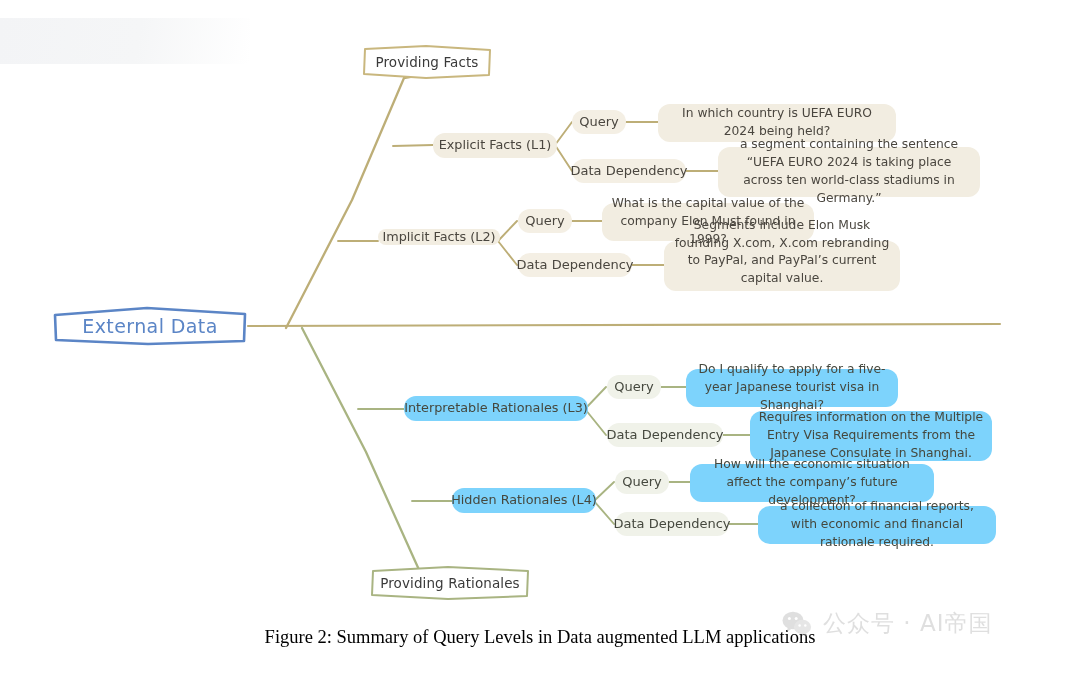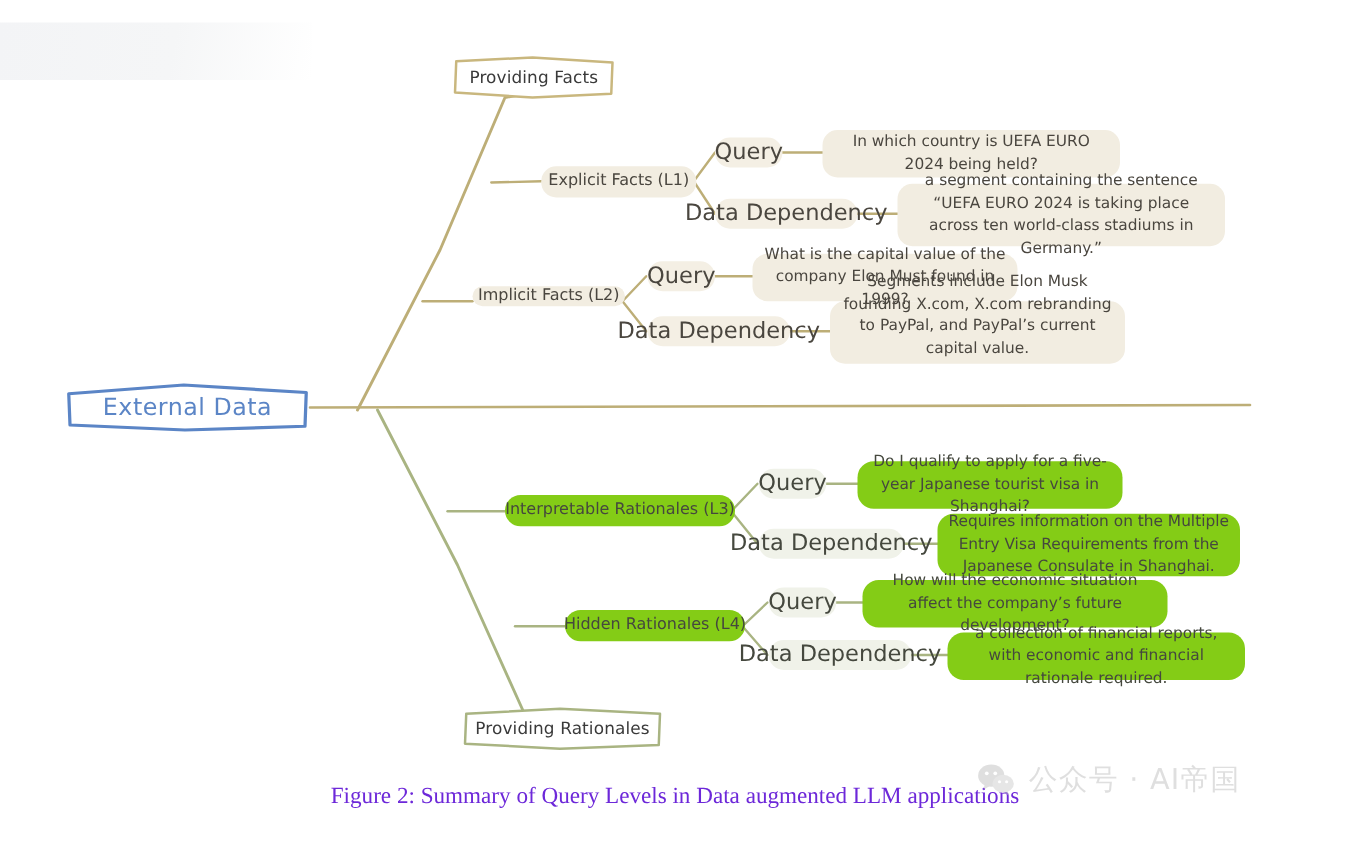--- a/index.html
+++ b/index.html
@@ -102,51 +102,50 @@
   }
   .blob.tan {
     background: #f2ede1;
     color: #4a463f;
   }
   .blob.tan-soft {
     background: #f4efe4;
     color: #4a463f;
   }
   .blob.olive {
-    background: #84cc16;
+    background: #7dd3fc;
     color: #45483e;
-    border-radius: 13px;
   }
   .blob.olive-soft {
     background: #f0f2e9;
     color: #45483e;
   }
   .blob.lvl {
     font-size: 12.8px;
     white-space: nowrap;
     padding: 4px 11px;
   }
   .blob.kind {
-    font-size: 18px;
+    font-size: 13px;
     white-space: nowrap;
     padding: 4px 9px;
   }
   .blob.body {
     font-size: 12.3px;
   }
 
   
   .caption {
     position: absolute;
     left: 0; top: 627px;
     width: 1080px;
     text-align: center;
     font-family: "Liberation Serif", serif;
     font-size: 18.5px;
-    color: #6d28d9;
+    color: #000000;
   }
 
   
   .watermark {
     position: absolute;
     left: 782px; top: 608px;
     display: flex;
     align-items: center;
     gap: 11px;
     opacity: .45;

